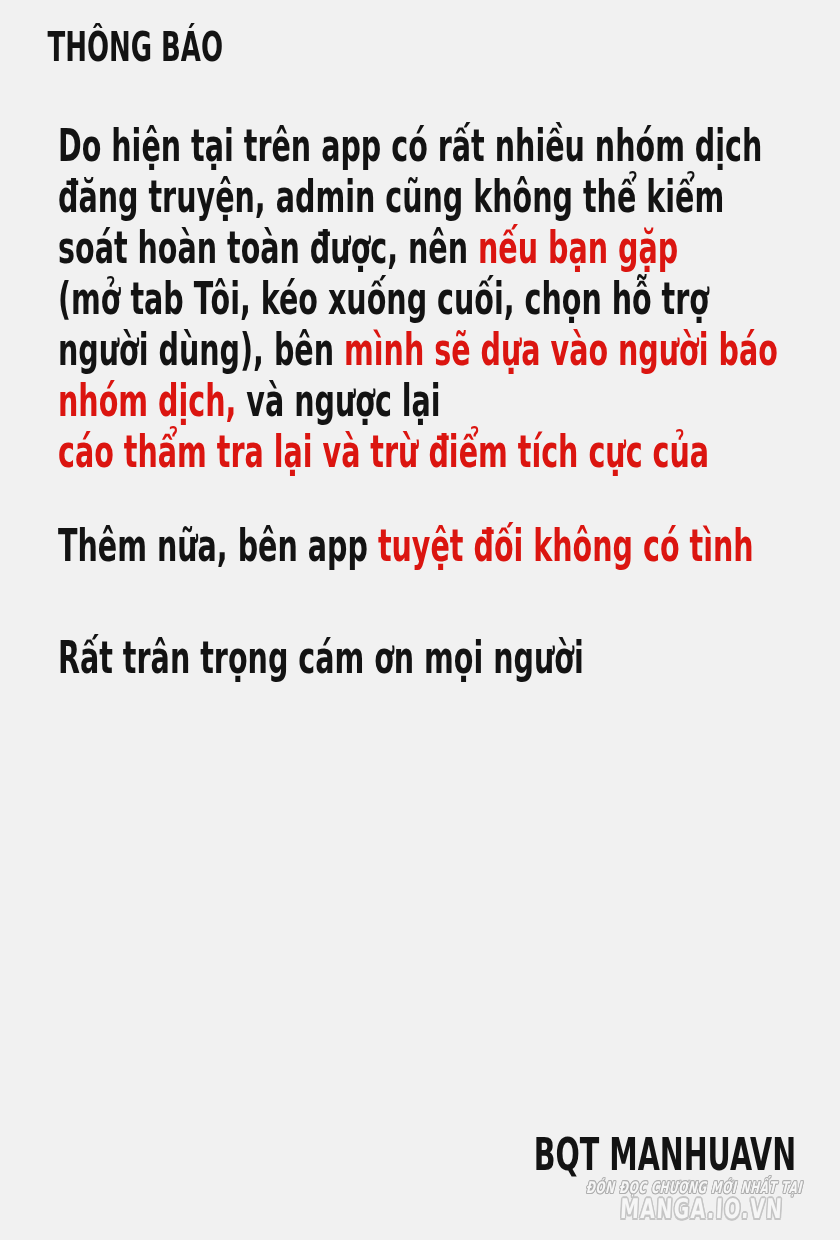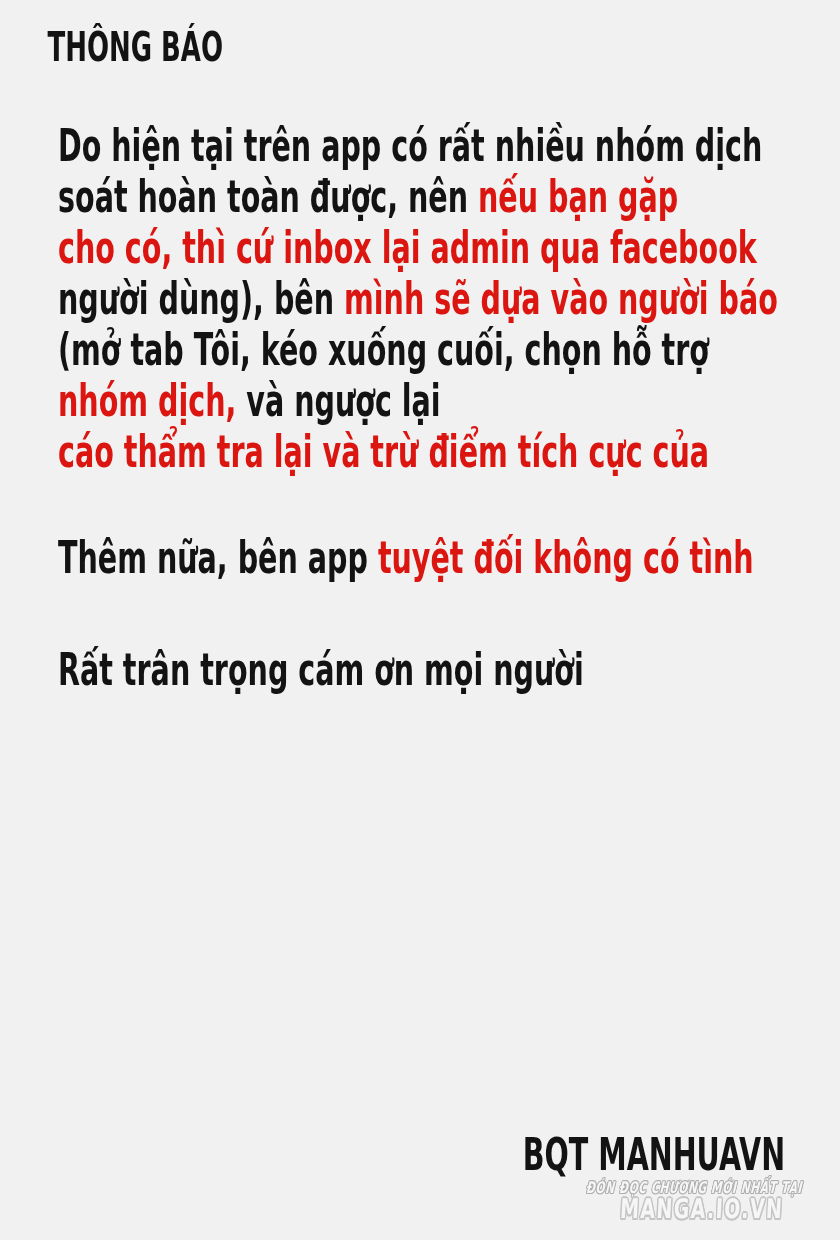--- a/index.html
+++ b/index.html
@@ -18,30 +18,30 @@
     text-align:left;font-size:40px;line-height:40px;
     color:var(--ink,#131313);
   }
   .cond-center{display:inline-block;white-space:nowrap;transform-origin:50% 50%;}
   
   .body{
     position:absolute;left:58px;top:120px;width:730px;
     font-size:44px;color:var(--ink,#131313);
   }
   .para{margin:0;}
-  .para + .para{margin-top:55px;}
+  .para + .para{margin-top:43px;}
   .para:nth-child(3){margin-top:61px;}
   .line{height:51px;line-height:51px;white-space:nowrap;}
   .cond{display:inline-block;transform-origin:0 50%;}
   .run{display:inline;}
   .run.black{color:var(--ink,#131313);}
   .run.red{color:var(--accent,#db1510);}
   
   .signature{
-    position:absolute;top:1133px;right:55px;
+    position:absolute;top:1133px;right:44px;
     font-size:44px;line-height:44px;text-align:right;
     color:var(--ink,#131313);
   }
   .cond-right{display:inline-block;white-space:nowrap;transform-origin:100% 50%;}
   
   .wm1{
     position:absolute;top:1178px;right:37px;
     font-size:16px;line-height:19px;text-align:right;
     transform:skewX(-6deg);
     font-style:italic;
@@ -77,24 +77,24 @@
 
 <div class="page" style="--ink: #131313; --accent: #db1510; --wm-fill: #f6f6f6; --wm-line: #aeaeae; --wm-line2: #c5c5c5; background: rgb(241, 241, 241);">
 
   <div class="title">
     <span class="cond-center" style="transform: scaleX(0.649234);">THÔNG BÁO</span>
   </div>
 
   <div class="body">
       <div class="para">
         <div class="line"><span class="cond" style="transform: scaleX(0.649234);"><span class="run black">Do hiện tại trên app có rất nhiều nhóm dịch</span></span></div>
+        <div class="line"><span class="cond" style="transform: scaleX(0.649234);"><span class="run black">đăng truyện, admin cũng không thể kiểm</span></span></div>
         <div class="line"><span class="cond" style="transform: scaleX(0.649234);"><span class="run black">soát hoàn toàn được, nên </span><span class="run red">nếu bạn gặp</span></span></div>
-        <div class="line"><span class="cond" style="transform: scaleX(0.649234);"><span class="run red">cho có, thì cứ inbox lại admin qua facebook</span></span></div>
+        <div class="line"><span class="cond" style="transform: scaleX(0.649234);"><span class="run black">(mở tab Tôi, kéo xuống cuối, chọn hỗ trợ</span></span></div>
         <div class="line"><span class="cond" style="transform: scaleX(0.649234);"><span class="run black">người dùng), bên </span><span class="run red">mình sẽ dựa vào người báo</span></span></div>
-        <div class="line"><span class="cond" style="transform: scaleX(0.649234);"><span class="run black">(mở tab Tôi, kéo xuống cuối, chọn hỗ trợ</span></span></div>
         <div class="line"><span class="cond" style="transform: scaleX(0.649234);"><span class="run red">nhóm dịch,</span><span class="run black"> và ngược lại</span></span></div>
         <div class="line"><span class="cond" style="transform: scaleX(0.649234);"><span class="run red">cáo thẩm tra lại và trừ điểm tích cực của</span></span></div>
       </div>
       <div class="para">
         <div class="line"><span class="cond" style="transform: scaleX(0.649234);"><span class="run black">Thêm nữa, bên app </span><span class="run red">tuyệt đối không có tình</span></span></div>
       </div>
       <div class="para">
         <div class="line"><span class="cond" style="transform: scaleX(0.649234);"><span class="run black">Rất trân trọng cám ơn mọi người</span></span></div>
       </div>
     </div>

